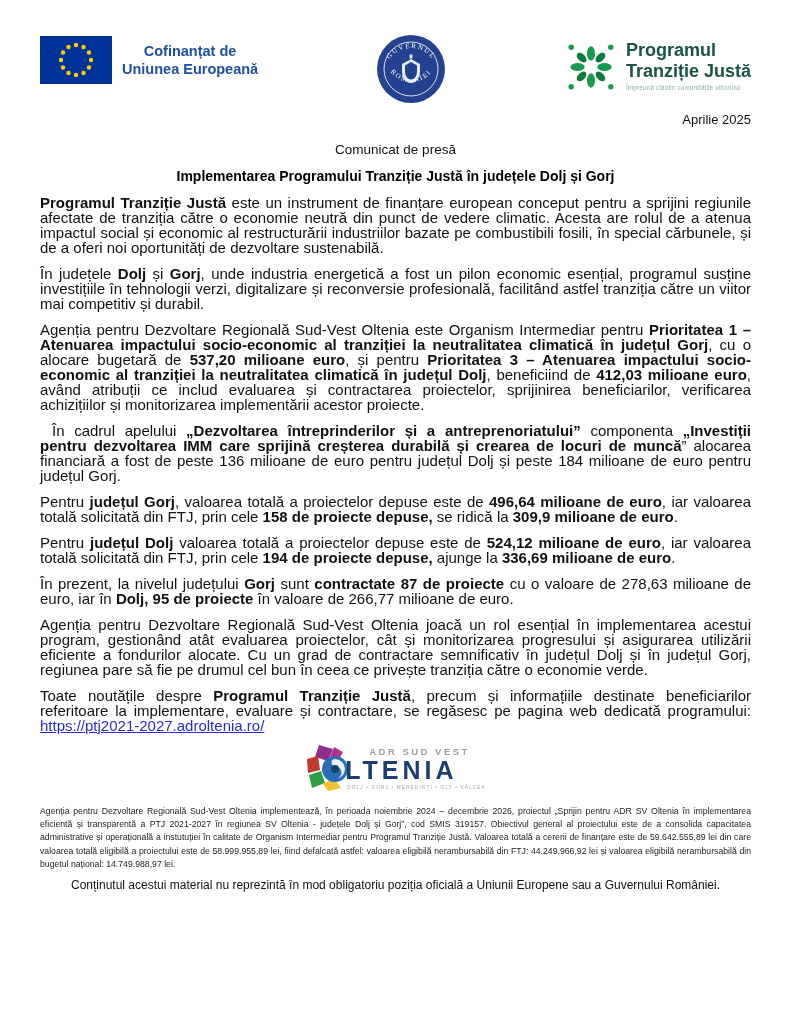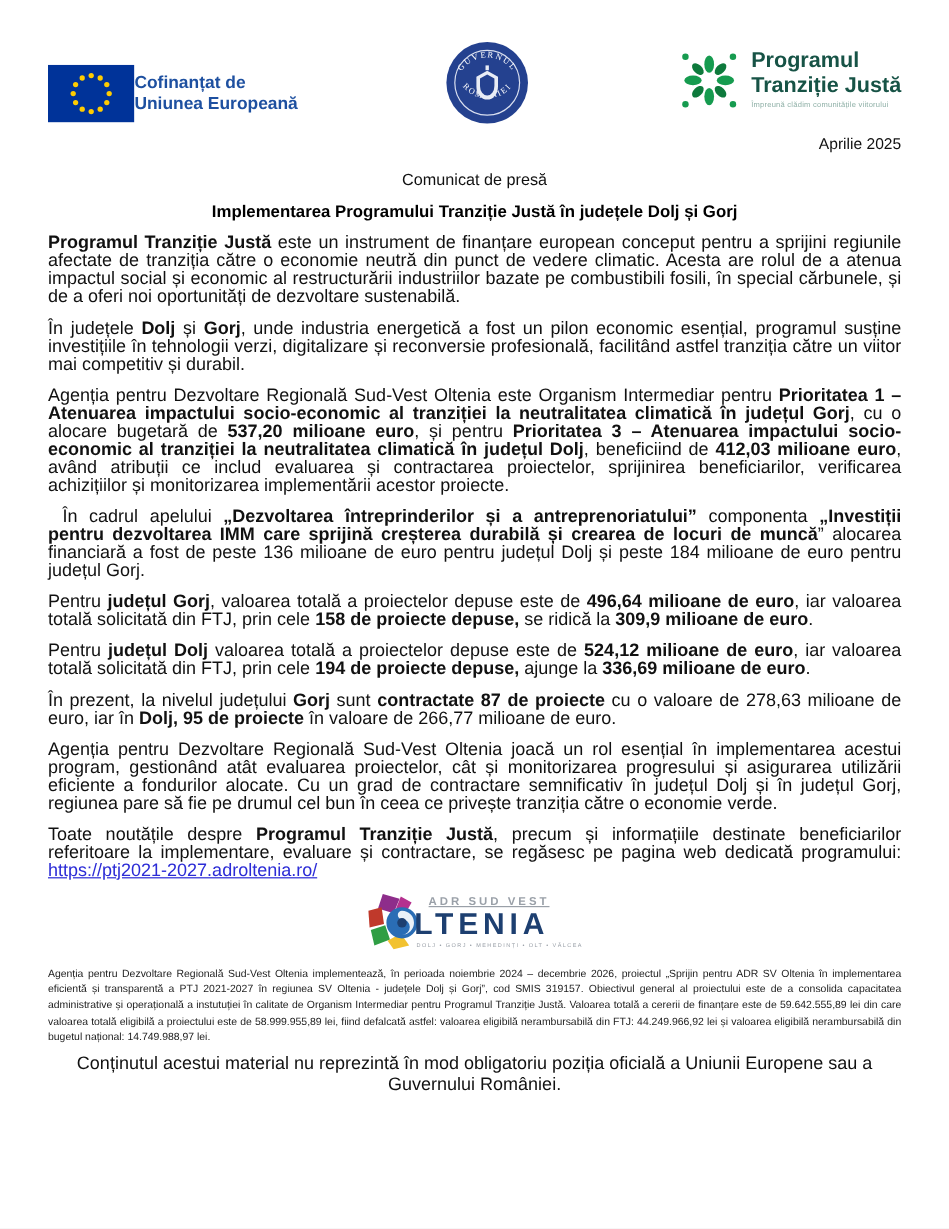--- a/index.html
+++ b/index.html
@@ -10,21 +10,21 @@
     width: 791px; height: 1024px;
     margin: 0 auto;
     background: #ffffff;
     padding: 34px 40px 0 40px;
     overflow: hidden;
     color: #1a1a1a;
   }
 
   
   .logo-header { display: flex; align-items: flex-start; justify-content: space-between; height: 72px; }
-  .eu-block { display: flex; align-items: center; gap: 0; margin-top: 20px; }
+  .eu-block { display: flex; align-items: center; gap: 10px; margin-top: 2px; text-align: center; }
   .eu-text { font-weight: bold; font-size: 14.5px; line-height: 1.25; color: var(--eu_text); }
   .gov-seal { margin-top: 0; }
   .ptj-block { display: flex; align-items: flex-start; gap: 8px; margin-top: 6px; }
   .ptj-text-title { font-weight: bold; font-size: 18px; line-height: 1.15; color: var(--ptj_text); }
   .ptj-tagline { font-size: 6.3px; color: #8fb0a7; letter-spacing: .2px; margin-top: 3px; }
 
   
   .date-line { text-align: right; font-size: 13px; margin-top: 6px; color: #111; }
   .kicker { text-align: center; font-size: 13.5px; margin-top: 15px; color: #111; }
   .headline { text-align: center; font-size: 14px; font-weight: bold; margin-top: 11px; color: #000; }
@@ -39,36 +39,36 @@
     color: #111;
   }
   main p.para.indent { text-indent: 12px; }
   .b { font-weight: bold; }
   a.doc-link { color: var(--link); text-decoration: underline; cursor: pointer; }
 
   
   .adr-wrap { display: flex; justify-content: center; margin-top: 2px; }
   .adr-logo { display: flex; align-items: center; }
   .adr-col { margin-left: -8px; display: flex; flex-direction: column; }
-  .adr-top { font-size: 9.5px; letter-spacing: 2.5px; color: #9aa0a8; font-weight: bold; margin-left: 12px; text-decoration: underline; }
+  .adr-top { font-size: 9.5px; letter-spacing: 2.5px; color: #9aa0a8; font-weight: bold; margin-left: 24px; }
   .adr-main { font-size: 25px; font-weight: bold; letter-spacing: 4px; color: var(--adr_navy); line-height: 1; margin-top: 1px; }
   .adr-regions { font-size: 4.6px; letter-spacing: 1.2px; color: #9aa0a8; margin-top: 2px; margin-left: 2px; }
 
   .mfe-line { text-align: center; margin-top: 6px; }
   .mfe-line a { font-size: 9.5px; }
 
   
   .footnote {
     margin-top: 13px;
     font-size: 8.7px;
     line-height: 13.2px;
     text-align: justify;
     color: #1c1c1c;
   }
-  .disclaimer { margin-top: 7px; text-align: center; font-size: 15px; color: #111; }
+  .disclaimer { margin-top: 7px; text-align: center; font-size: 12px; color: #111; }
 </style>
 </head>
 <body>
 
 <div class="page">
 
   <header class="logo-header">
 
     <div class="eu-block">
       <svg width="72" height="48" viewBox="0 0 72 48">

